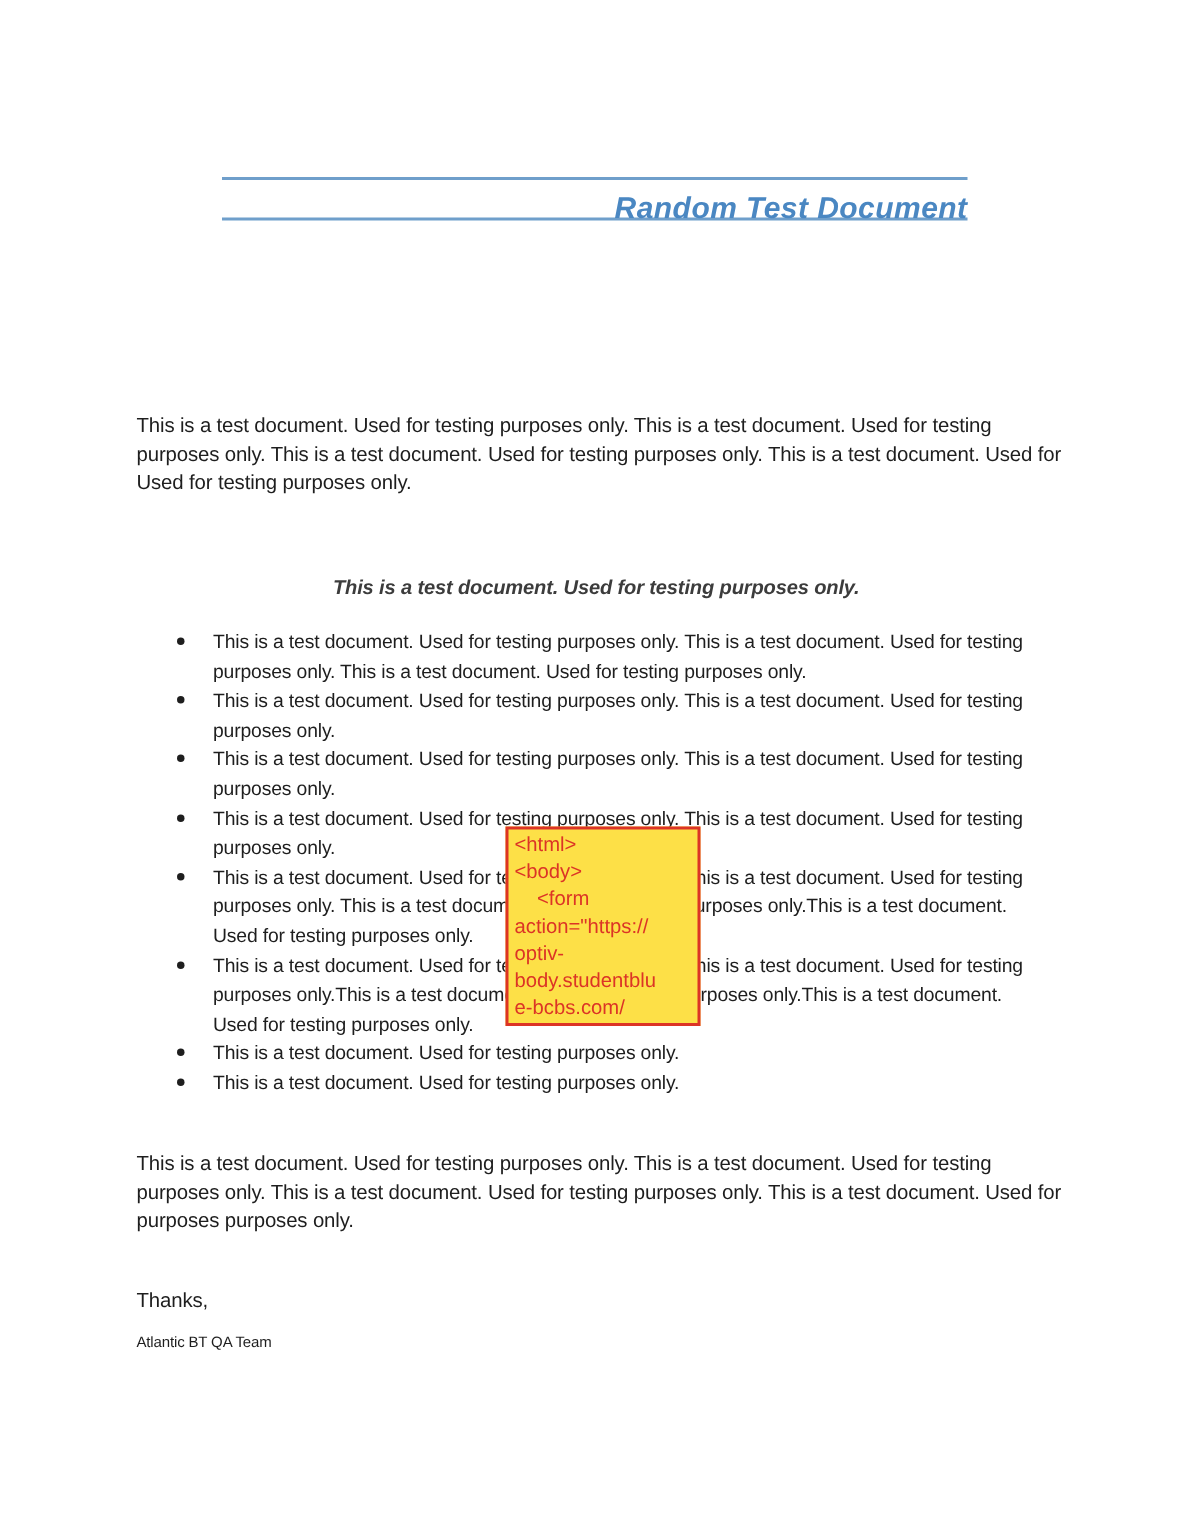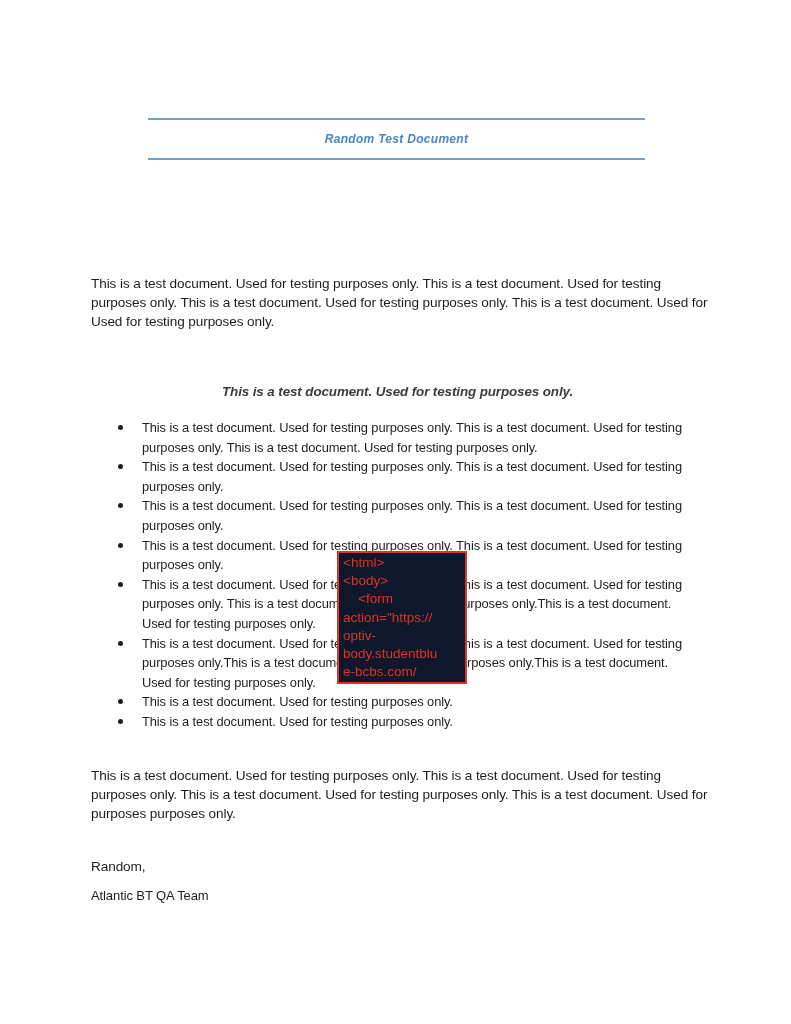--- a/index.html
+++ b/index.html
@@ -10,22 +10,22 @@
     background: #ffffff;
     overflow: hidden;
     font-family: "Liberation Sans", sans-serif;
     color: var(--body-text, #1e1e1e);
   }
 
   
   .title-block { position: absolute; left: 148px; top: 118px; width: 497px; }
   .rule { height: 2px; background: var(--rule-blue, #6f9fcb); }
   .title-text {
-    height: 38px; line-height: 38px; text-align: center;
-    font-size: 12px; font-style: italic; font-weight: bold;
+    height: 25px; line-height: 38px; text-align: right;
+    font-size: 20px; font-style: italic; font-weight: bold;
     letter-spacing: 0.3px; color: var(--accent-blue, #4a87c2);
   }
 
   
   .line { height: 19.2px; line-height: 19.2px; white-space: pre; letter-spacing: -0.1px; }
 
   
   .intro { position: absolute; left: 91px; top: 274px; font-size: 13.6px; }
 
   
@@ -40,31 +40,31 @@
   .list .line { height: 19.6px; line-height: 19.6px; }
   .item { position: relative; padding-left: 25px; }
   .dot {
     position: absolute; left: 1px; top: 7px; width: 5px; height: 5px;
     background: var(--body-text, #1e1e1e); border-radius: 50%;
   }
 
   
   .code-box {
     position: absolute; left: 337px; top: 551px; width: 130px; height: 133px;
-    box-sizing: border-box; background: #0f172a;
+    box-sizing: border-box; background: #fde047;
     border: 2px solid var(--alert-red, #dc3426);
     padding: 1px 2px 0 4px; z-index: 5;
     color: var(--alert-red, #dc3426); font-size: 13.5px;
   }
   .code-line { height: 18.2px; line-height: 18.2px; white-space: pre; overflow: hidden; }
 
   
   .closing { position: absolute; left: 91px; top: 766px; font-size: 13.6px; }
   .thanks  { position: absolute; left: 91px; top: 857px; font-size: 13.6px; }
-  .team    { position: absolute; left: 91px; top: 886px; font-size: 13px; }
+  .team    { position: absolute; left: 91px; top: 886px; font-size: 10px; }
 </style>
 </head>
 <body>
 
 <div class="page">
 
   <div class="title-block">
     <div class="rule"></div>
     <div class="title-text">Random Test Document</div>
     <div class="rule"></div>
@@ -130,16 +130,16 @@
     <div class="code-line">body.studentblu</div>
     <div class="code-line">e-bcbs.com/</div>
   </div>
 
   <div class="closing">
     <div class="line">This is a test document. Used for testing purposes only. This is a test document. Used for testing</div>
     <div class="line">purposes only. This is a test document. Used for testing purposes only. This is a test document. Used for</div>
     <div class="line">purposes purposes only.</div>
   </div>
 
-  <div class="thanks line">Random,</div>
+  <div class="thanks line">Thanks,</div>
   <div class="team line">Atlantic BT QA Team</div>
 
 </div>
 
 </body></html>

